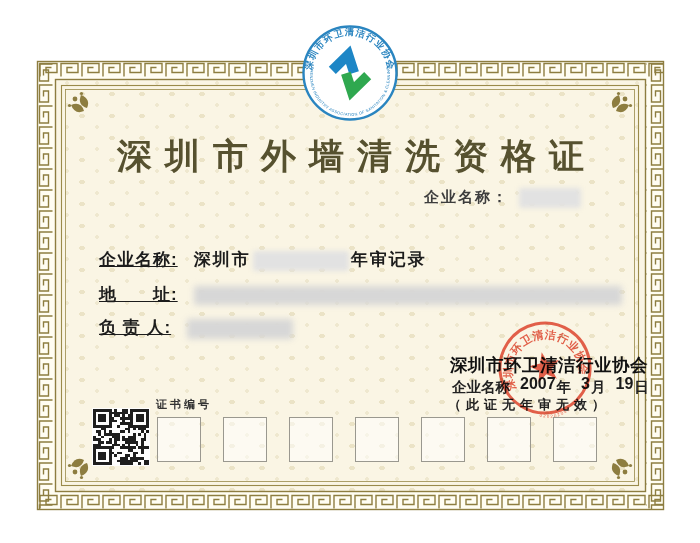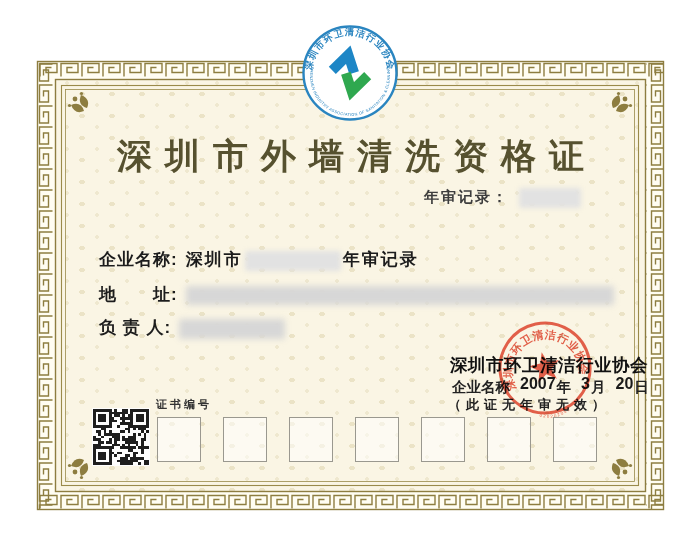--- a/index.html
+++ b/index.html
@@ -27,21 +27,21 @@
   .cert-no-row{
     position:absolute;left:424px;top:188px;font-size:15px;color:#3d3d3d;
     font-weight:600;letter-spacing:2px;white-space:nowrap;
   }
   .blur-chip{
     display:inline-block;background:#e2e2e2;filter:blur(2.5px);border-radius:2px;
     vertical-align:middle;
   }
   .blur-chip.no{width:62px;height:20px;margin-left:10px;}
   .field-row{position:absolute;left:99px;font-size:17px;font-weight:bold;color:#1c1c1c;white-space:nowrap;}
-  .field-row .label{letter-spacing:1px;margin-right:8px;}
+  .field-row .label{letter-spacing:1px;margin-right:16px;text-decoration:underline;}
   .field-row .val{letter-spacing:2px;}
   .blur-chip.company{width:96px;height:20px;margin:0 2px;}
   .blur-chip.address{width:428px;height:19px;background:#d7d7d7;filter:blur(3px);}
   .blur-chip.manager{width:106px;height:20px;background:#d7d7d7;filter:blur(3px);}
   
   .issuer-name{
     position:absolute;left:450px;top:353px;font-size:17.5px;font-weight:bold;color:#111;
     letter-spacing:0.5px;white-space:nowrap;
   }
   .date-row{
@@ -132,38 +132,38 @@
   </text>
   <g transform="rotate(-18 54 51)">
     <path d="M38,43 L58,33 L58,52" stroke="#1d86c6" stroke-width="10" fill="none"></path>
     <path d="M70,59 L50,69 L50,50" stroke="#2fa84f" stroke-width="10" fill="none"></path>
   </g>
 </svg>
 
 <div class="title">深圳市外墙清洗资格证</div>
 
 <div class="cert-no-row">
-  <span>年审记录：</span><span class="blur-chip no"></span>
+  <span>企业名称：</span><span class="blur-chip no"></span>
 </div>
 
 <div class="field-row" style="top:248px;">
   <span class="label">企业名称:</span><span class="val">深圳市</span><span class="blur-chip company"></span><span class="val">年审记录</span>
 </div>
 
 <div class="field-row" style="top:283px;">
   <span class="label">地　　址:</span><span class="blur-chip address"></span>
 </div>
 
 <div class="field-row" style="top:316px;">
   <span class="label">负 责 人:</span><span class="blur-chip manager"></span>
 </div>
 
 <div class="issuer-name">深圳市环卫清洁行业协会</div>
 <div class="date-row">
-  <span>企业名称</span><span class="gap"></span><span class="num">2007</span><span>年</span><span class="gap"></span><span class="num">3</span><span>月</span><span class="gap"></span><span class="num">20</span><span>日</span>
+  <span>企业名称</span><span class="gap"></span><span class="num">2007</span><span>年</span><span class="gap"></span><span class="num">3</span><span>月</span><span class="gap"></span><span class="num">19</span><span>日</span>
 </div>
 <div class="note-row">（此证无年审无效）</div>
 
 <svg class="stamp-svg" width="116" height="116" viewBox="0 0 116 116">
   <g transform="rotate(-12 58 58)">
     <circle cx="58" cy="58" r="45" fill="none" stroke="#e2452f" stroke-width="3"></circle>
     <defs>
       <path id="sealArc" d="M 26,74 A 34,34 0 1 1 90,74" fill="none"></path>
       <path id="sealArcB" d="M 30,64 A 31,31 0 1 0 86,64" fill="none"></path>
     </defs>

